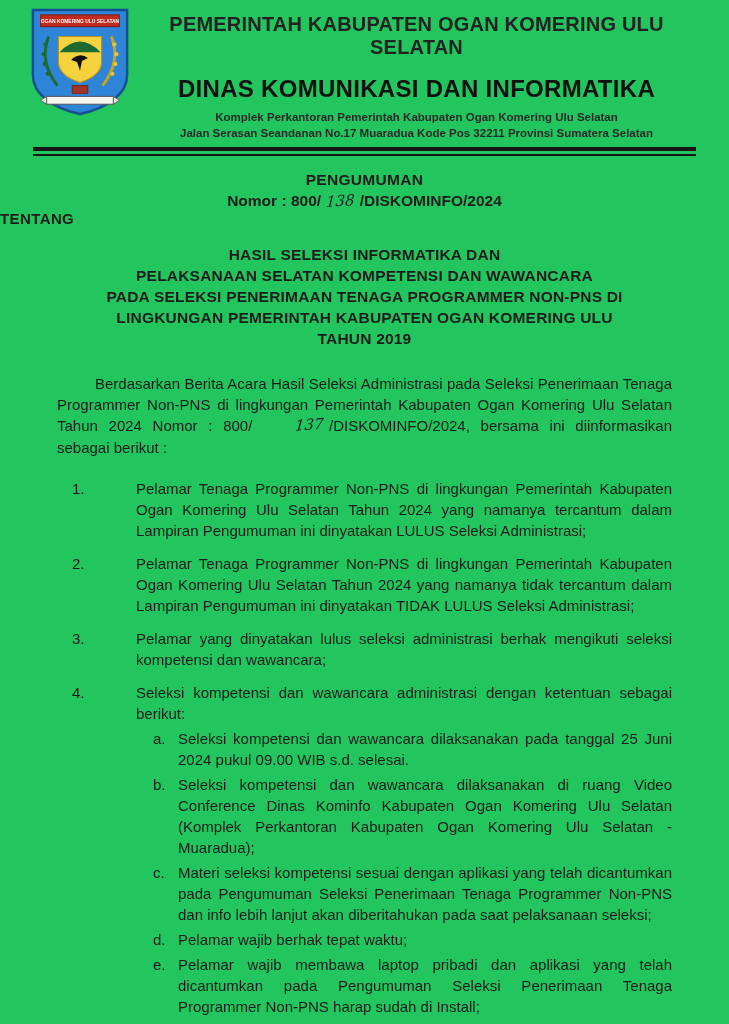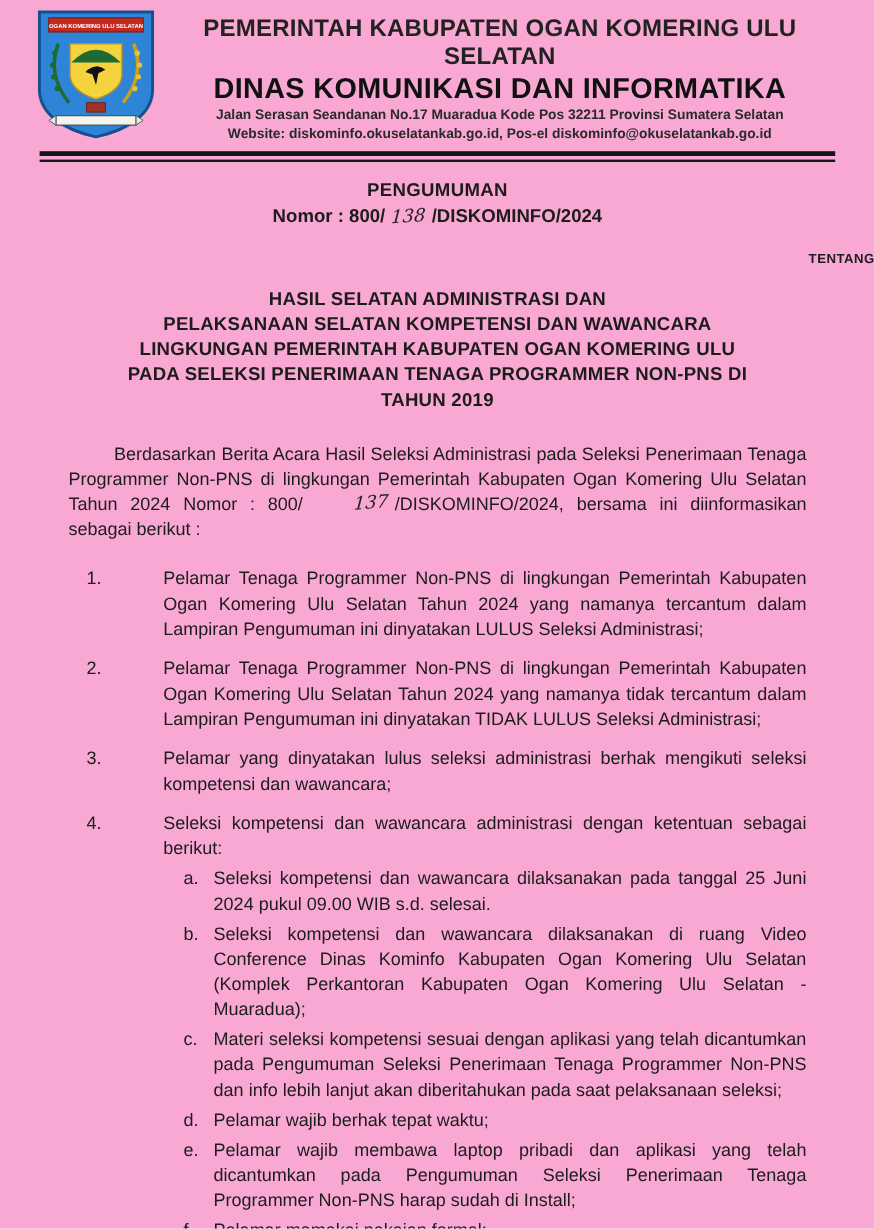--- a/index.html
+++ b/index.html
@@ -5,21 +5,21 @@
   html, body {
     margin: 0;
     padding: 0;
     background: #ffffff;
   }
   .page {
     position: relative;
     width: 729px;
     height: 1024px;
     margin: 0 auto;
-    background: #f9a8d4;
+    background: #22c55e;
     font-family: "Liberation Sans", sans-serif;
     color: #1c1c1c;
     overflow: hidden;
     box-sizing: border-box;
   }
   
   .letterhead {
     display: flex;
     align-items: flex-start;
     padding: 7px 30px 0 26px;
@@ -37,21 +37,21 @@
   .gov {
     font-size: 20px;
     font-weight: 700;
     letter-spacing: 0.2px;
     color: #222;
   }
   .agency {
     font-size: 24px;
     font-weight: 700;
     letter-spacing: 0.3px;
-    margin-top: 2px;
+    margin-top: 16px;
     color: #111;
   }
   .addr {
     font-size: 11.5px;
     font-weight: 700;
     line-height: 1.35;
     color: #2a2a2a;
   }
   .addr-first { margin-top: 7px; }
   .rule {
@@ -78,24 +78,23 @@
     font-family: "DejaVu Serif", serif;
     font-style: italic;
     font-weight: 400;
     display: inline-block;
     transform: rotate(-4deg) skewX(-8deg);
     margin: 0 5px;
     font-size: 15px;
     color: #222;
   }
   .tentang {
-    text-align: right;
-    font-size: 11px;
-    font-weight: 700;
-    margin-top: 20px;
+    text-align: left;
+    font-size: 15px;
+    font-weight: 700;
     letter-spacing: 0.4px;
   }
   .doc-title {
     margin-top: 17px;
     text-align: center;
     font-size: 15.5px;
     font-weight: 700;
     line-height: 21px;
     letter-spacing: 0.2px;
   }
@@ -160,36 +159,36 @@
         <path d="M45 52 q8 -6 15 0 l-6 3 -2 10 -3 -9 -6 -2 Z" fill="#111111"></path>
         <rect x="44" y="80" width="16" height="8" fill="#a03325" stroke="#6e1f13" stroke-width="0.8"></rect>
         <path d="M18 91 h68 v8 h-68 Z" fill="#f5f5f0" stroke="#555555" stroke-width="1"></path>
         <path d="M18 91 l-6 4 6 4 Z" fill="#e8e8e2" stroke="#555555" stroke-width="0.8"></path>
         <path d="M86 91 l6 4 -6 4 Z" fill="#e8e8e2" stroke="#555555" stroke-width="0.8"></path>
       </svg>
     </div>
     <div class="letterhead-text">
       <div class="gov">PEMERINTAH KABUPATEN OGAN KOMERING ULU SELATAN</div>
       <div class="agency">DINAS KOMUNIKASI DAN INFORMATIKA</div>
+      <div class="addr addr-first">Komplek Perkantoran Pemerintah Kabupaten Ogan Komering Ulu Selatan</div>
       <div class="addr">Jalan Serasan Seandanan No.17 Muaradua Kode Pos 32211 Provinsi Sumatera Selatan</div>
-      <div class="addr">Website: diskominfo.okuselatankab.go.id,  Pos-el diskominfo@okuselatankab.go.id</div>
     </div>
   </div>
 
   <div class="rule"></div>
 
   <div class="doc-heading">PENGUMUMAN</div>
   <div class="doc-number"><span>Nomor : 800/</span><span class="hand">138</span><span>/DISKOMINFO/2024</span></div>
   <div class="tentang">TENTANG</div>
 
   <div class="doc-title">
-    <div>HASIL SELATAN ADMINISTRASI DAN</div>
+    <div>HASIL SELEKSI INFORMATIKA DAN</div>
     <div>PELAKSANAAN SELATAN KOMPETENSI DAN WAWANCARA</div>
+    <div>PADA SELEKSI PENERIMAAN TENAGA PROGRAMMER NON-PNS DI</div>
     <div>LINGKUNGAN PEMERINTAH KABUPATEN OGAN KOMERING ULU</div>
-    <div>PADA SELEKSI PENERIMAAN TENAGA PROGRAMMER NON-PNS DI</div>
     <div>TAHUN 2019</div>
   </div>
 
   <div class="body-text opening"><span>Berdasarkan Berita Acara Hasil Seleksi Administrasi pada Seleksi Penerimaan Tenaga Programmer Non-PNS di lingkungan Pemerintah Kabupaten Ogan Komering Ulu Selatan Tahun 2024 Nomor : 800/</span><span class="hand">137</span><span>/DISKOMINFO/2024, bersama ini diinformasikan sebagai berikut :</span></div>
 
   <div class="list">
 
     <div class="item">
       <div class="item-no-box">1.</div>
       <div class="item-text">Pelamar Tenaga Programmer Non-PNS di lingkungan Pemerintah Kabupaten Ogan Komering Ulu Selatan Tahun 2024 yang namanya tercantum dalam Lampiran Pengumuman ini dinyatakan LULUS Seleksi Administrasi;</div>

